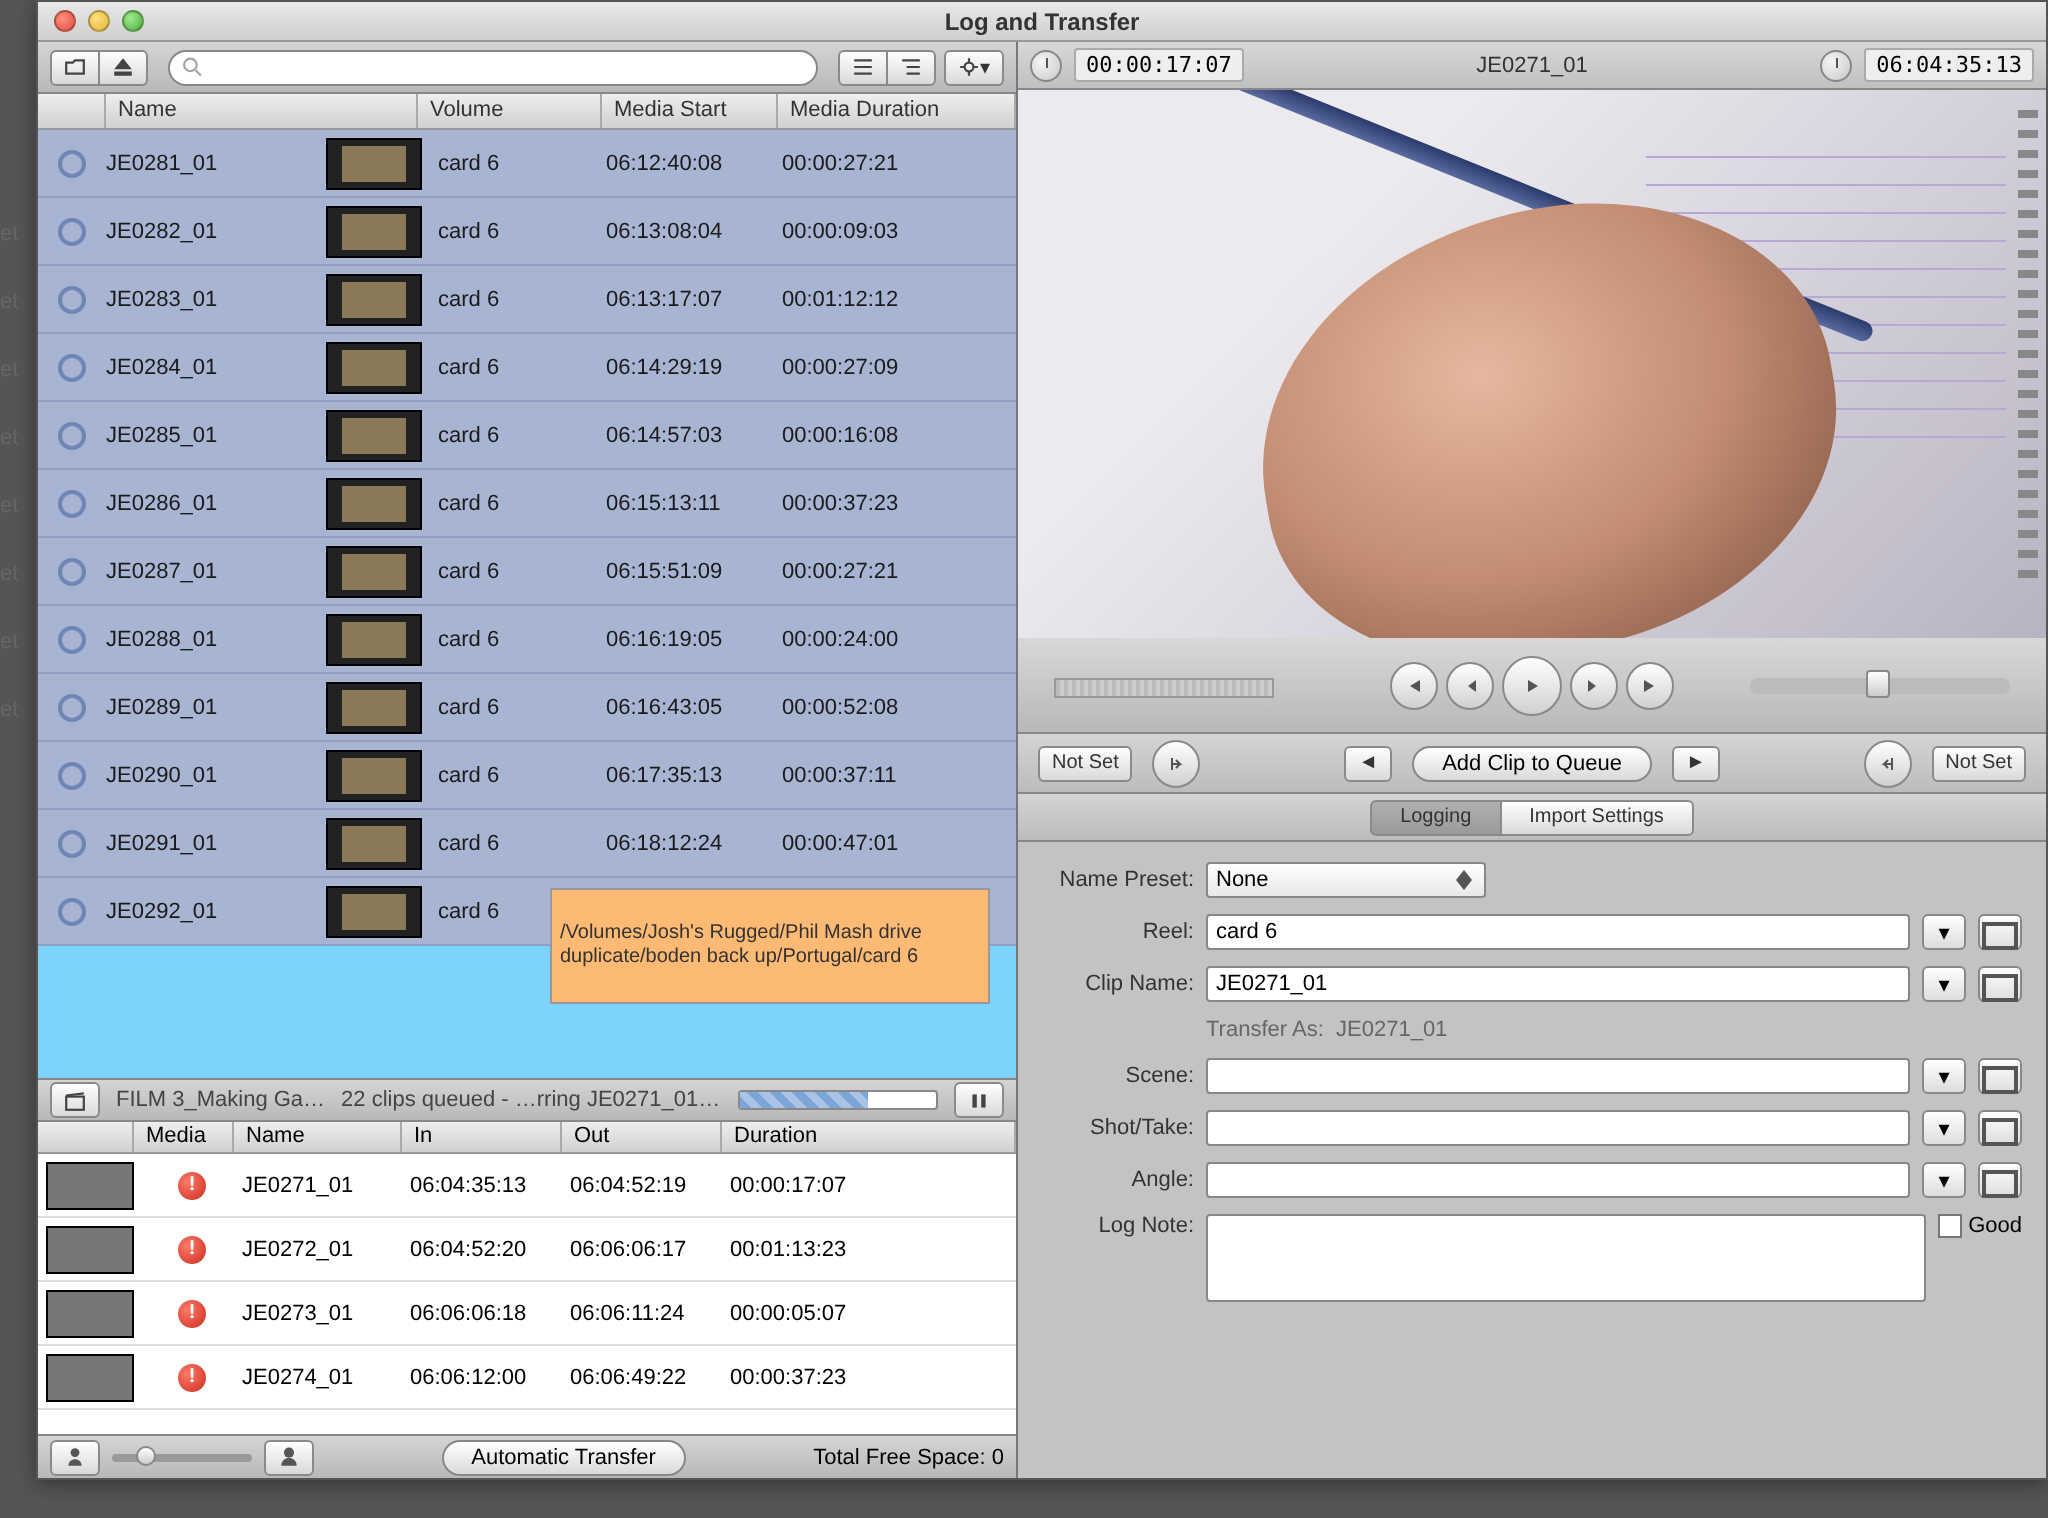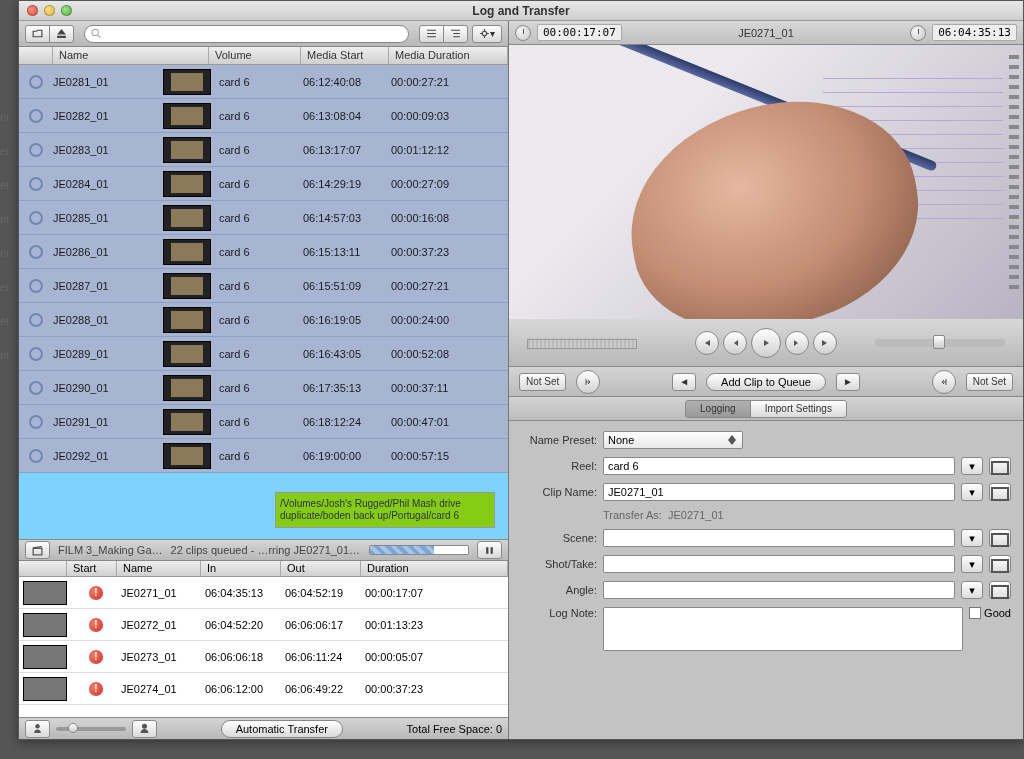--- a/index.html
+++ b/index.html
@@ -30,21 +30,21 @@
 .ring{width:14px;height:14px;border:2px solid #6f86b4;border-radius:50%;}
 .c-name{width:110px;color:#1a1a1a;}
 .c-thumb{width:48px;height:26px;background:#222;border:1px solid #000;display:flex;align-items:center;justify-content:center;overflow:hidden;}
 .c-thumb span{width:32px;height:18px;background:#8a7a5a;}
 .c-vol{width:92px;padding-left:8px;color:#1a1a1a;}
 .c-start{width:88px;color:#1a1a1a;}
 .c-dur{flex:1;color:#1a1a1a;}
 .statusbar { height:22px; background:linear-gradient(#d5d5d5,#b8b8b8); border-top:1px solid #888; display:flex; align-items:center; padding:0 6px; gap:6px; font-size:10px; color:#444; }
 .slider-sm{width:70px;height:4px;background:#999;border-radius:2px;position:relative;}
 .slider-sm .thumb{width:10px;height:10px;background:linear-gradient(#fff,#ccc);border:1px solid #888;border-radius:50%;position:absolute;top:-4px;left:30px;}
-.tooltip{position:absolute;left:275px;top:492px;background:#84cc16;border:1px solid #999;padding:5px 4px;font-size:10px;color:#333;z-index:100;max-width:220px;line-height:1.2;}
+.tooltip{position:absolute;left:275px;top:444px;background:#fdba74;border:1px solid #999;padding:16px 4px;font-size:10px;color:#333;z-index:100;max-width:220px;line-height:1.2;}
 .queue-head{height:22px;background:linear-gradient(#d5d5d5,#b8b8b8);border-top:1px solid #888;border-bottom:1px solid #888;display:flex;align-items:center;padding:0 6px;gap:8px;font-size:10px;color:#444;}
 .progress{flex:0 0 100px;height:10px;background:#fff;border:1px solid #888;border-radius:2px;position:relative;overflow:hidden;}
 .progress .fill{height:100%;width:65%;background:repeating-linear-gradient(45deg,#7ca5d8,#7ca5d8 4px,#a8c3e6 4px,#a8c3e6 8px);}
 .queue-cols{height:16px;background:linear-gradient(#eee,#d0d0d0);display:flex;font-size:10px;border-bottom:1px solid #999;}
 .queue-cols div{border-right:1px solid #aaa;padding:1px 6px;}
 .queue{flex:1;overflow:auto;background:#fff;}
 .qrow{height:32px;display:flex;align-items:center;border-bottom:1px solid #ddd;}
 .qrow .qthumb{width:44px;height:24px;background:#777;margin:0 4px;border:1px solid #000;}
 .qrow .qstat{width:50px;display:flex;justify-content:center;}
 .warnico{width:14px;height:14px;background:radial-gradient(circle at 35% 35%,#ff7a6a,#c82e1e);border-radius:50%;display:flex;align-items:center;justify-content:center;color:#fff;font-weight:bold;font-size:10px;}
@@ -324,21 +324,21 @@
         <div class="btn">
             <svg viewBox="0 0 10 10">
               <rect x="2" y="2" width="2" height="6" fill="#444"></rect>
               <rect x="6" y="2" width="2" height="6" fill="#444"></rect>
             </svg>
           </div>
       </div>
 
       <div class="queue-cols">
         <div style="width:48px"></div>
-        <div style="width:50px">Start</div>
+        <div style="width:50px">Media</div>
         <div style="width:84px">Name</div>
         <div style="width:80px">In</div>
         <div style="width:80px">Out</div>
         <div style="flex:1">Duration</div>
       </div>
 
       <div class="queue" id="queue" style="height:140px;flex:none;">
           <div class="qrow">
             <div class="qthumb"></div>
             <div class="qstat">

